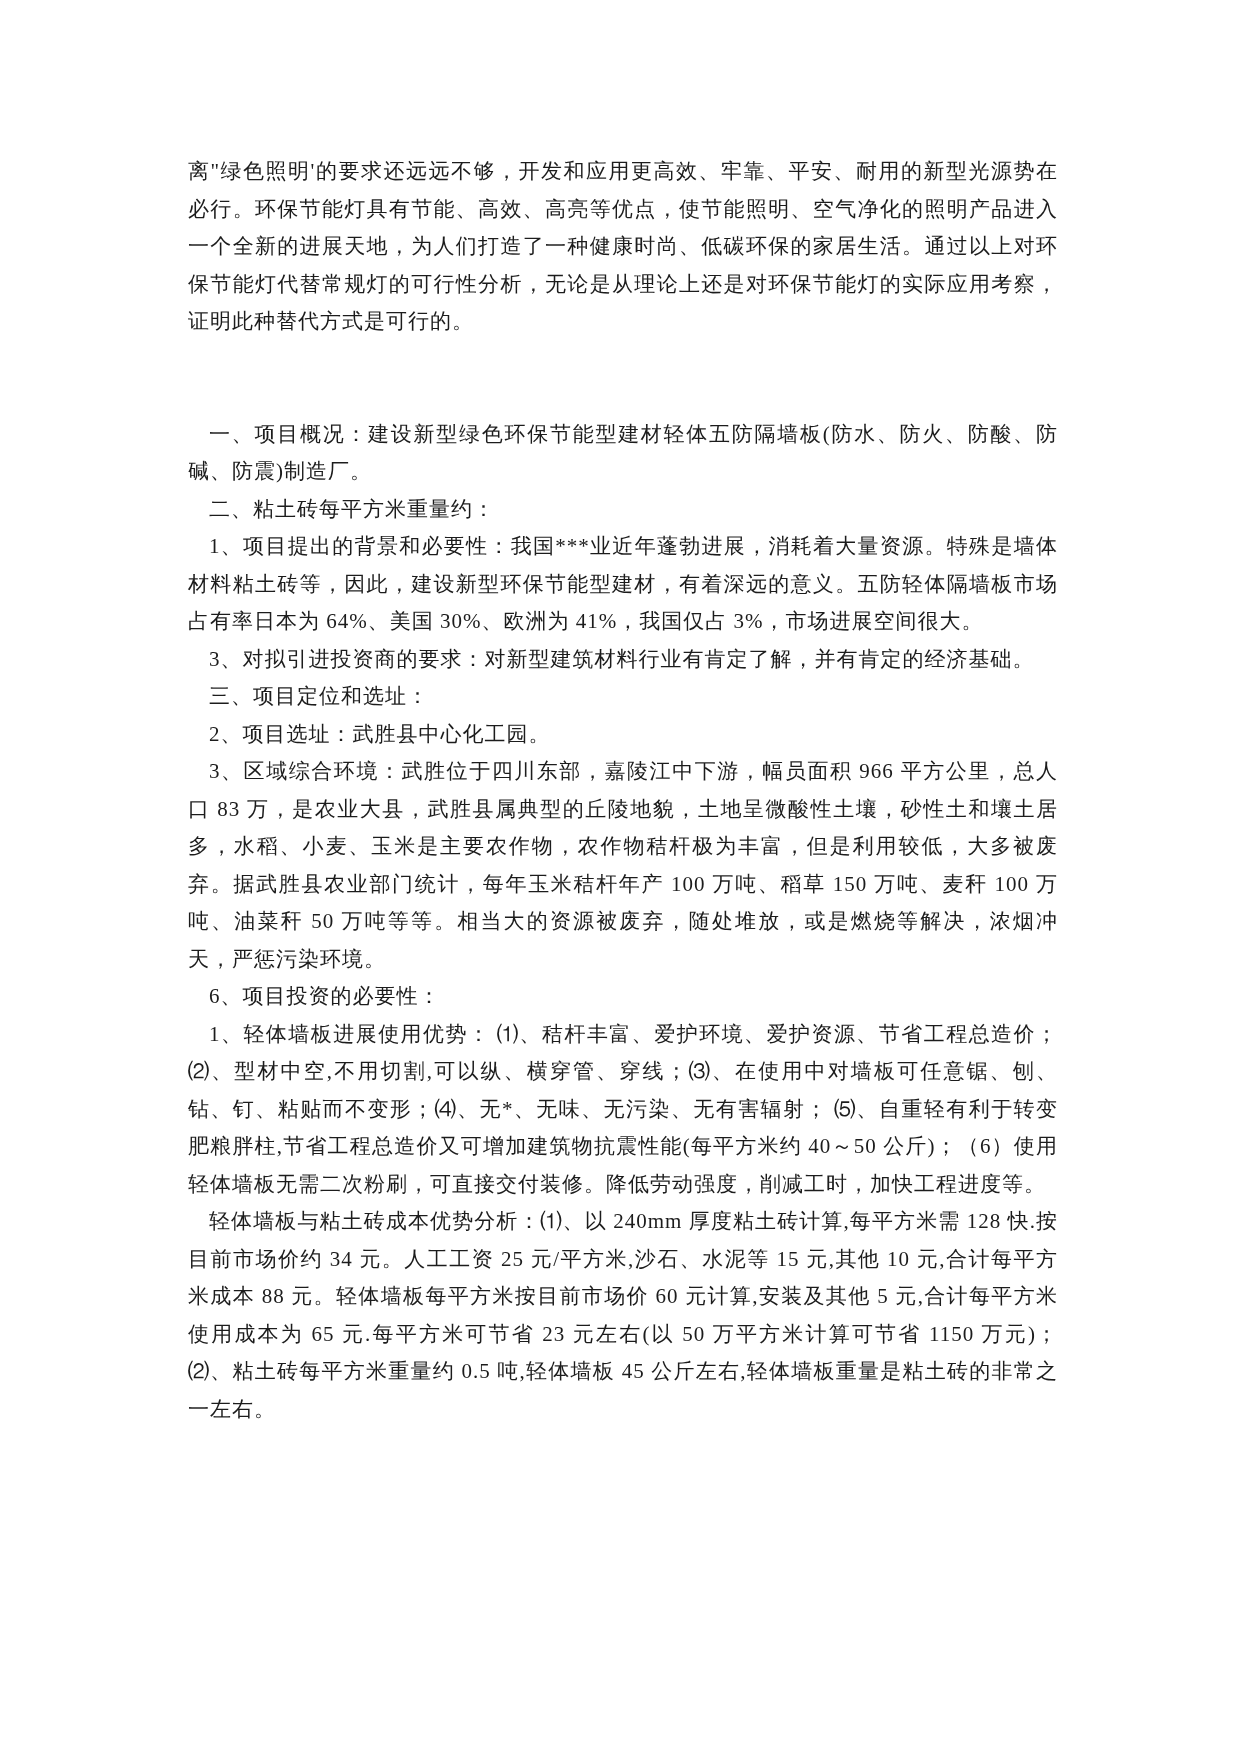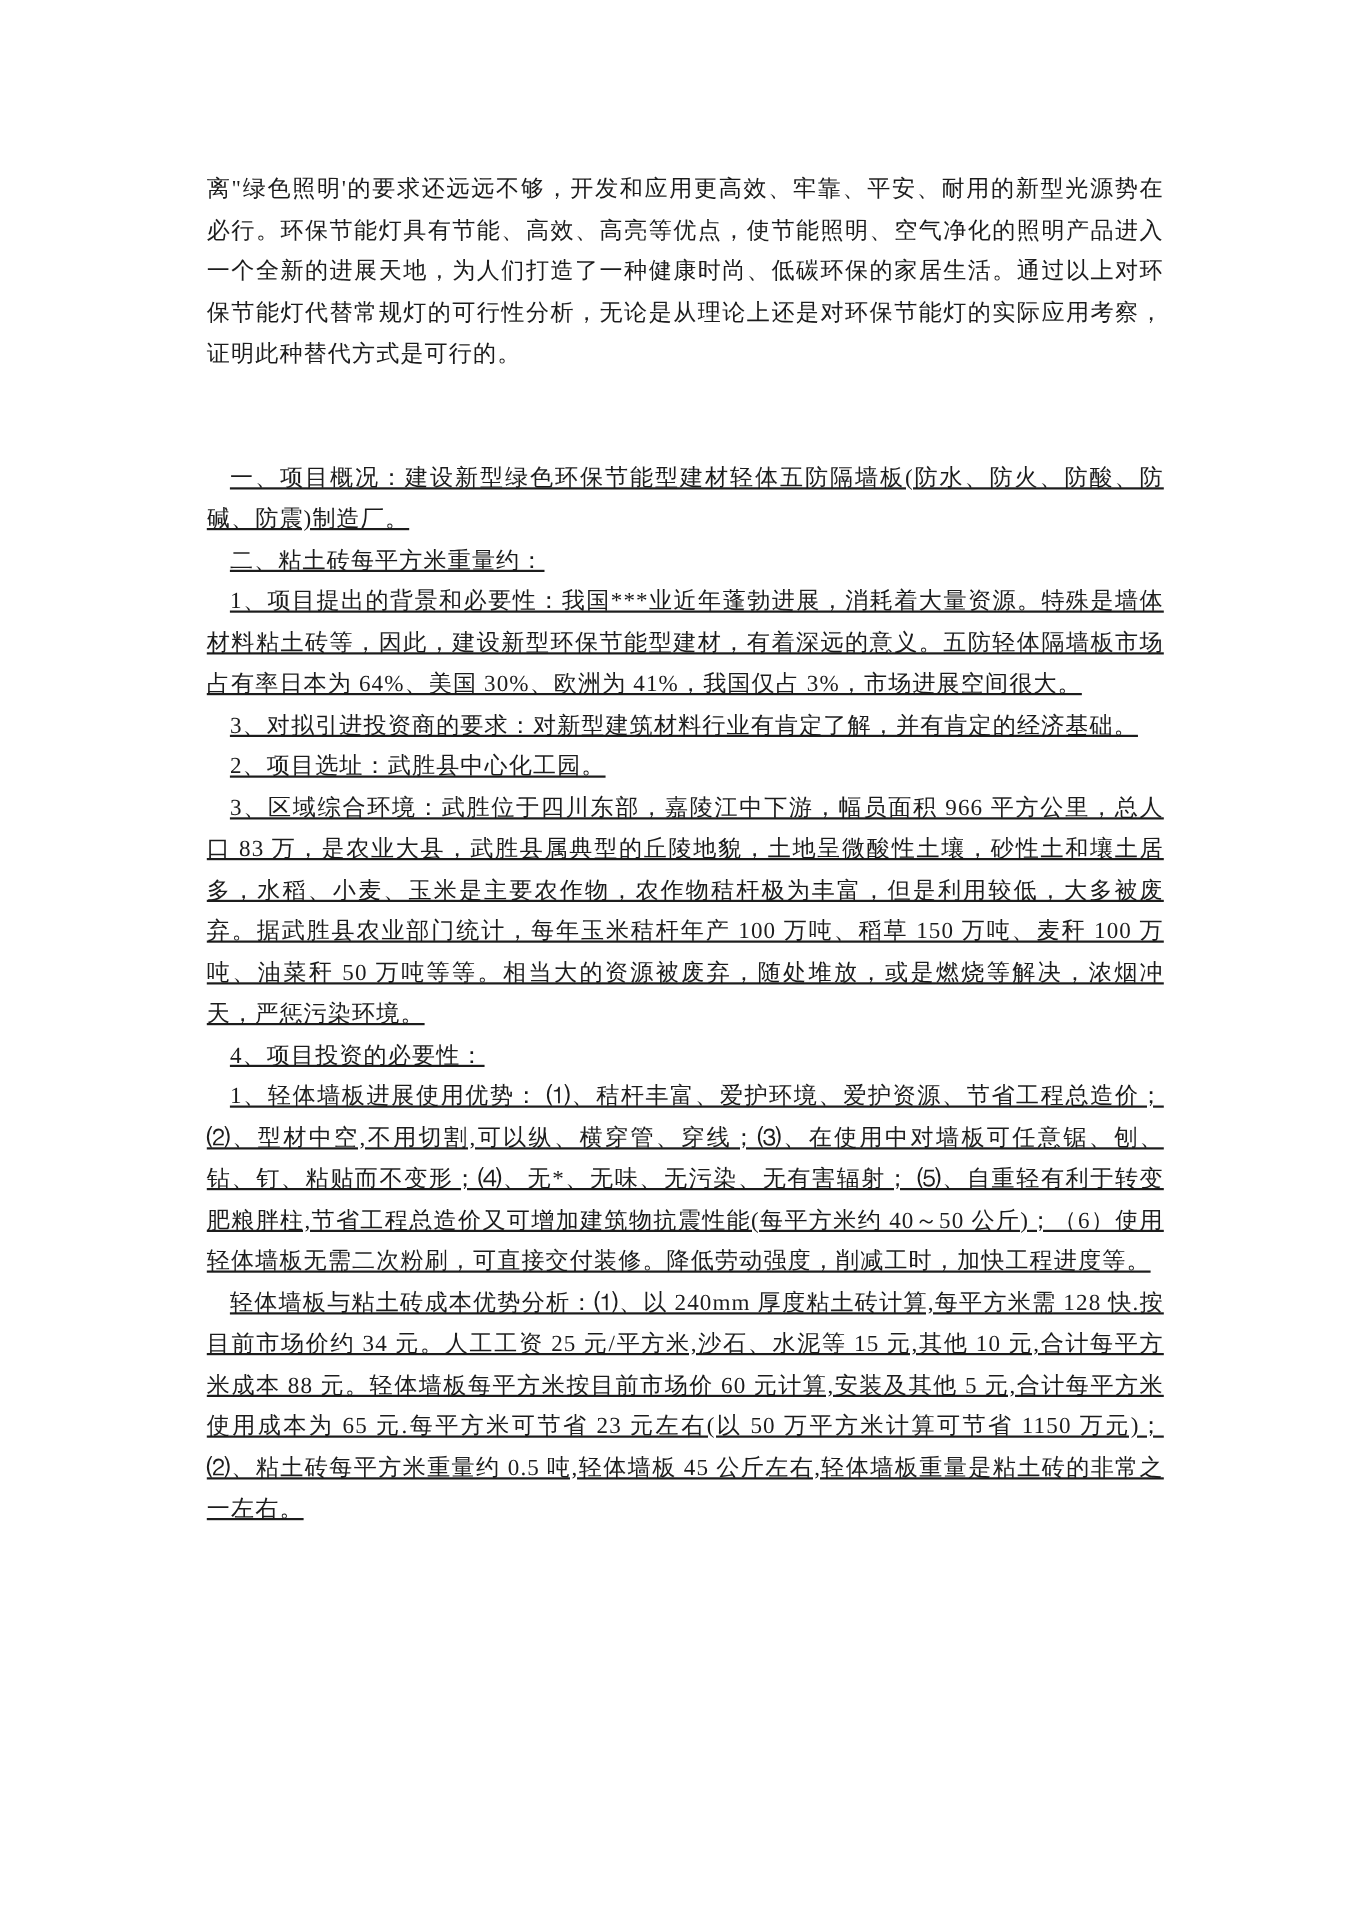--- a/index.html
+++ b/index.html
@@ -34,48 +34,48 @@
   .para {
     margin: 0;
     padding: 0;
     word-break: break-all;
   }
   .indent {
     text-indent: 1em;
   }
   .section-block {
     margin-top: 75px; 
-    text-decoration: underline;
   }
 </style>
 </head>
 <body>
 
 <div class="page" style="background: rgb(255, 255, 255);">
   <div class="content" style="color: rgb(28, 28, 28);">
 
     <p class="para">离"绿色照明'的要求还远远不够，开发和应用更高效、牢靠、平安、耐用的新型光源势在必行。环保节能灯具有节能、高效、高亮等优点，使节能照明、空气净化的照明产品进入一个全新的进展天地，为人们打造了一种健康时尚、低碳环保的家居生活。通过以上对环保节能灯代替常规灯的可行性分析，无论是从理论上还是对环保节能灯的实际应用考察，证明此种替代方式是可行的。</p>
 
     <div class="section-block">
       <p class="para indent">一、项目概况：建设新型绿色环保节能型建材轻体五防隔墙板(防水、防火、防酸、防碱、防震)制造厂。</p>
 
       <p class="para indent">二、粘土砖每平方米重量约：</p>
 
       <p class="para indent">1、项目提出的背景和必要性：我国***业近年蓬勃进展，消耗着大量资源。特殊是墙体材料粘土砖等，因此，建设新型环保节能型建材，有着深远的意义。五防轻体隔墙板市场占有率日本为 64%、美国 30%、欧洲为 41%，我国仅占 3%，市场进展空间很大。</p>
 
 
       <p class="para indent">3、对拟引进投资商的要求：对新型建筑材料行业有肯定了解，并有肯定的经济基础。</p>
 
+      <p class="para indent">三、项目定位和选址：</p>
 
 
       <p class="para indent">2、项目选址：武胜县中心化工园。</p>
 
       <p class="para indent">3、区域综合环境：武胜位于四川东部，嘉陵江中下游，幅员面积 966 平方公里，总人口 83 万，是农业大县，武胜县属典型的丘陵地貌，土地呈微酸性土壤，砂性土和壤土居多，水稻、小麦、玉米是主要农作物，农作物秸杆极为丰富，但是利用较低，大多被废弃。据武胜县农业部门统计，每年玉米秸杆年产 100 万吨、稻草 150 万吨、麦秆 100 万吨、油菜秆 50 万吨等等。相当大的资源被废弃，随处堆放，或是燃烧等解决，浓烟冲天，严惩污染环境。</p>
 
-      <p class="para indent">4、项目投资的必要性：</p>
+      <p class="para indent">6、项目投资的必要性：</p>
 
       <p class="para indent">1、轻体墙板进展使用优势： ⑴、秸杆丰富、爱护环境、爱护资源、节省工程总造价；⑵、型材中空,不用切割,可以纵、横穿管、穿线；⑶、在使用中对墙板可任意锯、刨、钻、钉、粘贴而不变形；⑷、无*、无味、无污染、无有害辐射； ⑸、自重轻有利于转变肥粮胖柱,节省工程总造价又可增加建筑物抗震性能(每平方米约 40～50 公斤)；（6）使用轻体墙板无需二次粉刷，可直接交付装修。降低劳动强度，削减工时，加快工程进度等。</p>
 
       <p class="para indent">轻体墙板与粘土砖成本优势分析：⑴、以 240mm 厚度粘土砖计算,每平方米需 128 快.按目前市场价约 34 元。人工工资 25 元/平方米,沙石、水泥等 15 元,其他 10 元,合计每平方米成本 88 元。轻体墙板每平方米按目前市场价 60 元计算,安装及其他 5 元,合计每平方米使用成本为 65 元.每平方米可节省 23 元左右(以 50 万平方米计算可节省 1150 万元)； ⑵、粘土砖每平方米重量约 0.5 吨,轻体墙板 45 公斤左右,轻体墙板重量是粘土砖的非常之一左右。</p>
     </div>
 
   </div>
 </div>
 
 </body></html>

